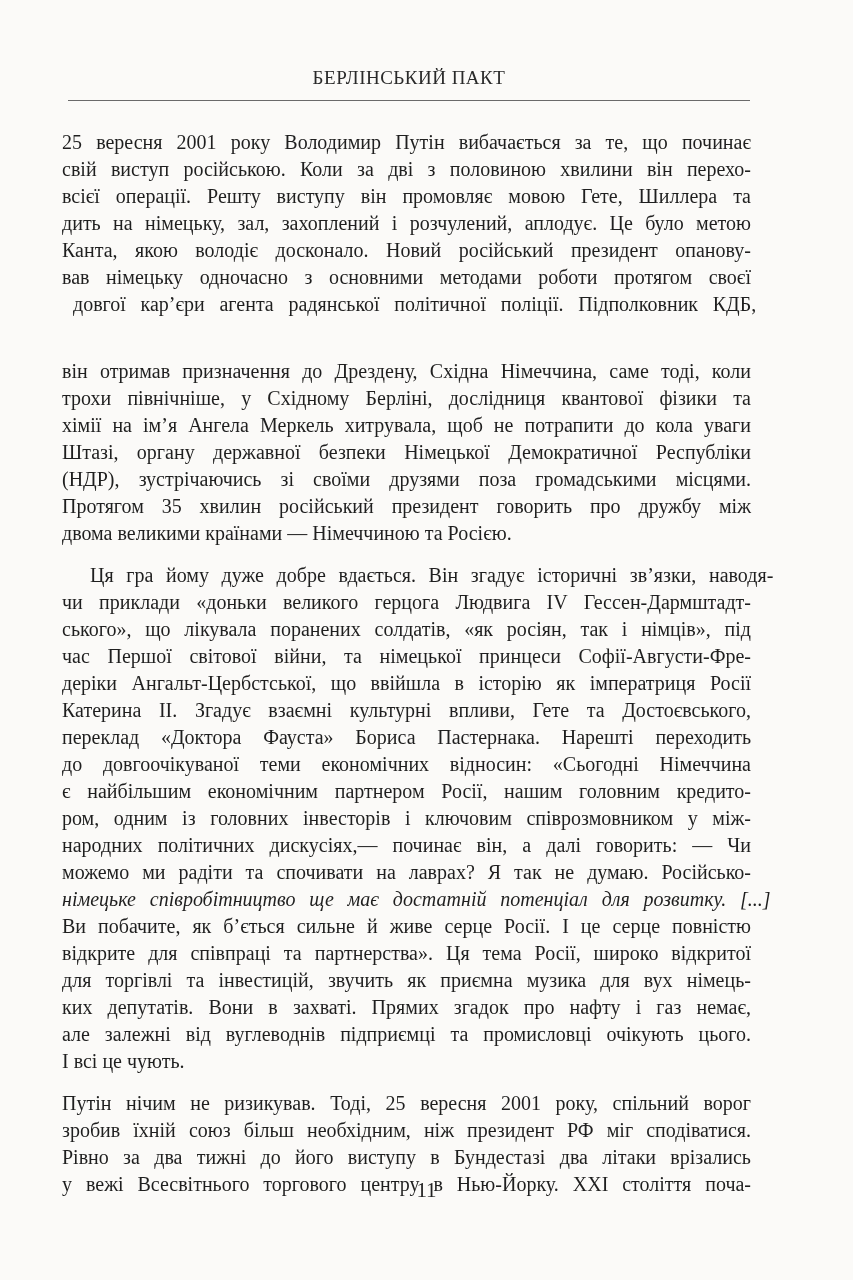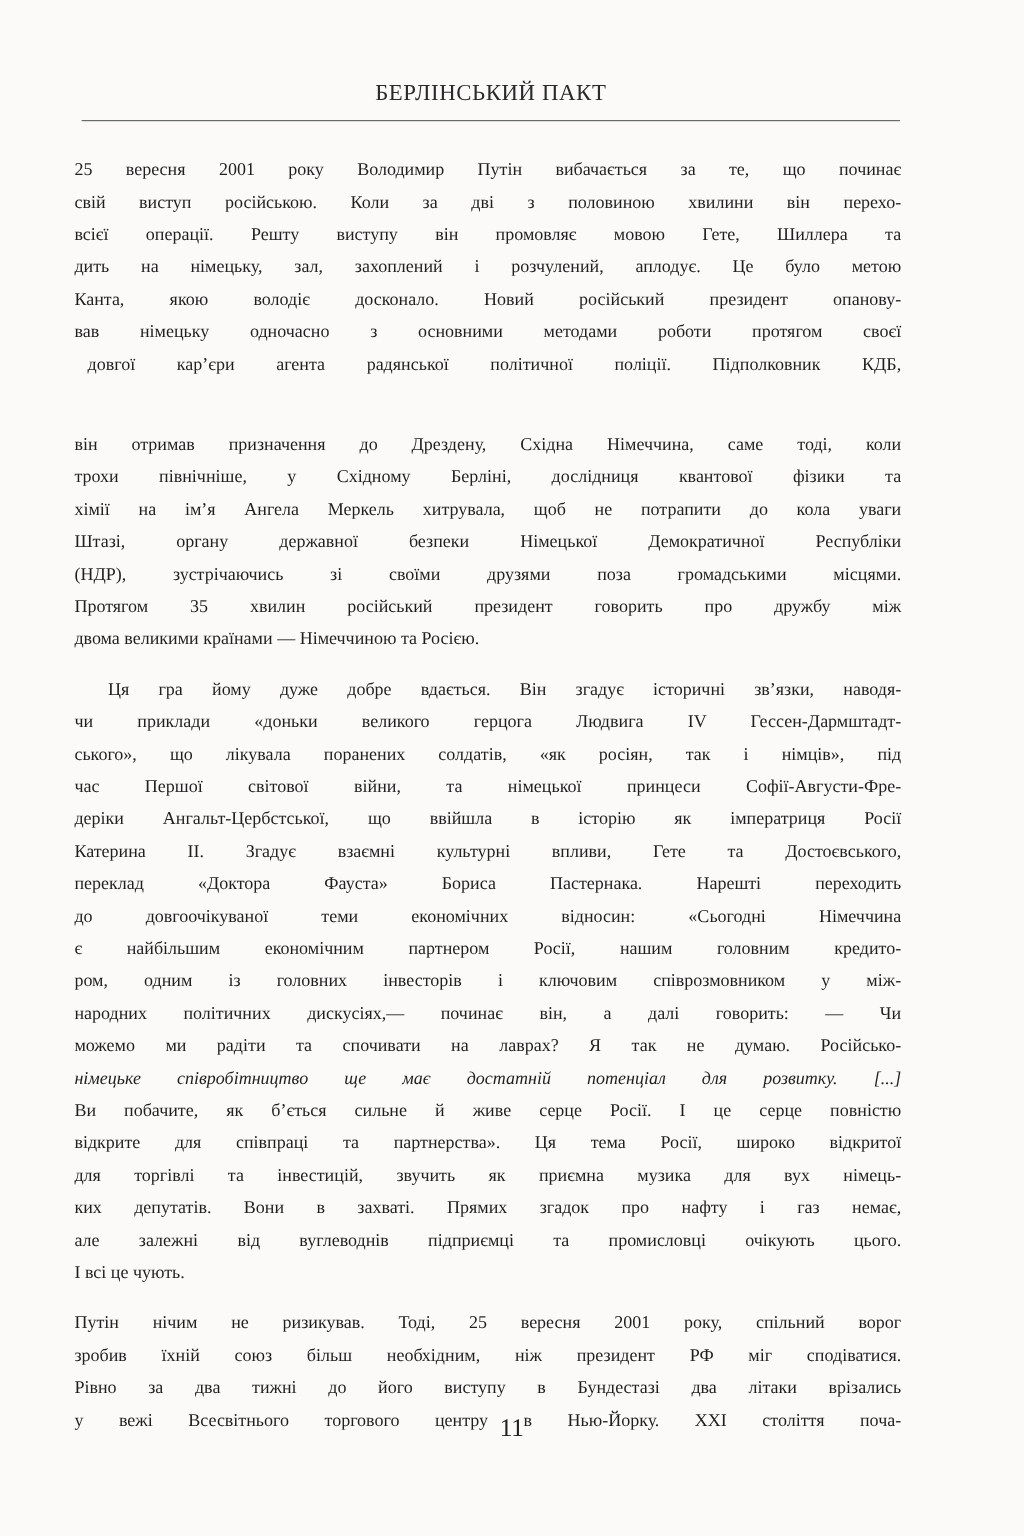--- a/index.html
+++ b/index.html
@@ -24,21 +24,21 @@
     position: absolute;
     left: 68px; width: 682px;
     top: 100px;
     height: 0;
     border-top: 1.4px solid #6a6a6a;
   }
   .body-text {
     position: absolute;
     left: 62px; width: 689px;
     top: 129px;
-    font-size: 15px;
+    font-size: 20px;
     line-height: 27px;
   }
   .body-text p {
     margin: 0 0 15px 0;
     text-align: justify;
     text-align-last: left;
   }
   .body-text p .ln {
     display: block;
     text-align: justify;

